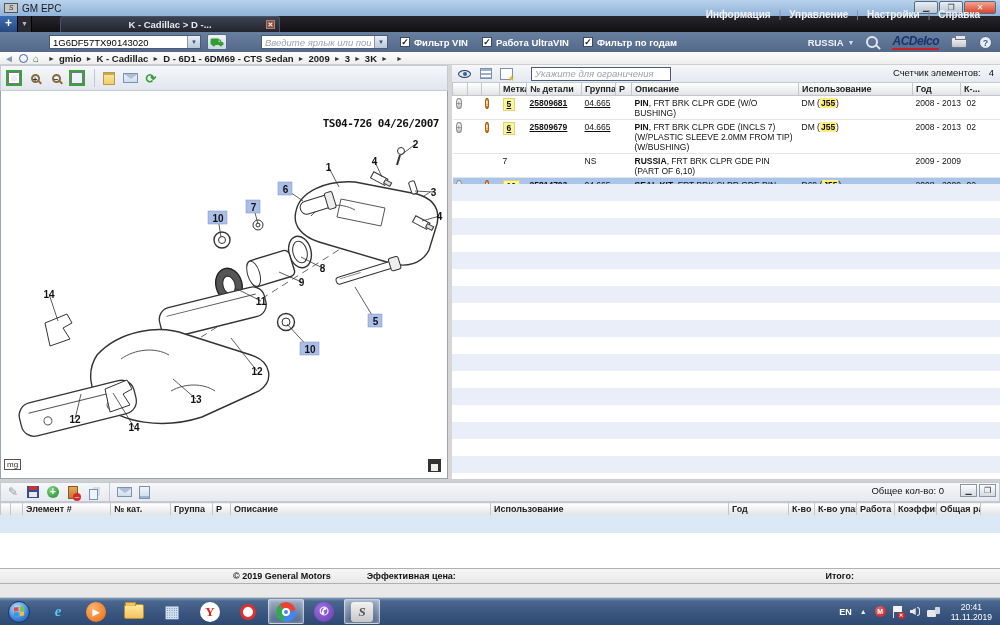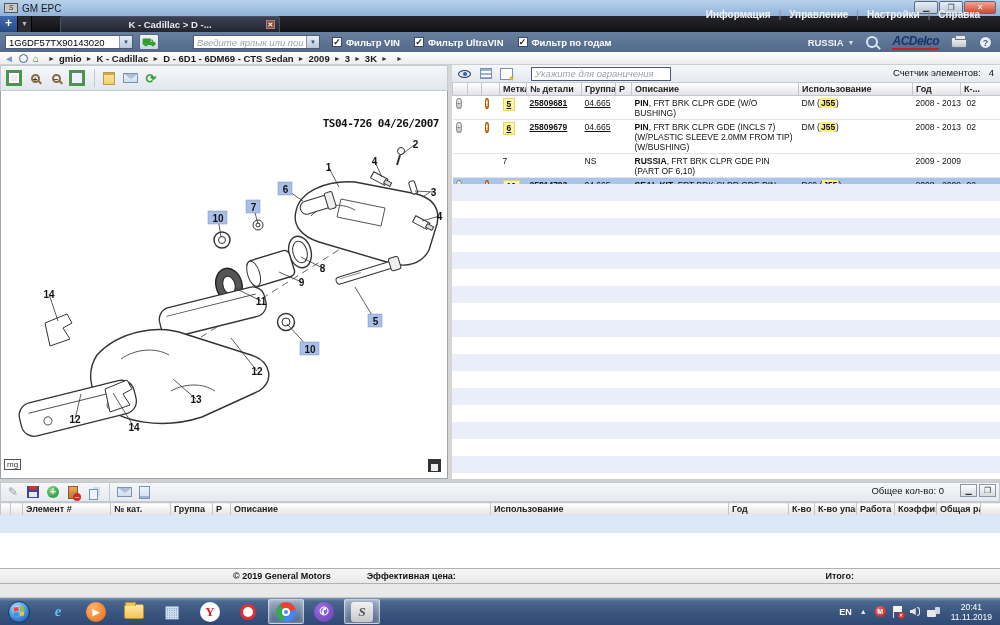--- a/index.html
+++ b/index.html
@@ -35,21 +35,21 @@
 
   
   .mtoolbar { left:0; top:32px; width:1000px; height:20px; background:linear-gradient(#68809f,#53688a);
     display:flex; align-items:center; padding-left:5px; }
   .combo { height:14px; background:#fff; border:1px solid #4a5a70; display:flex; align-items:center; }
   .combo input { border:none; outline:none; height:12px; font-size:9.5px; padding:0 3px; width:100%;
     font-family:"Liberation Sans",sans-serif; }
   .combo input::placeholder { color:#9aa2ae; font-style:italic; }
   .combo .dd { width:13px; height:12px; background:linear-gradient(#e8eef6,#bcc8d8); border-left:1px solid #8a96a8;
     color:#33507a; font-size:6px; line-height:12px; text-align:center; flex:0 0 13px; }
-  .vin { width:128px; }
+  .vin { width:152px;margin-left:44px; }
   .carbtn { width:20px; height:16px; margin:0 6px; background:linear-gradient(#f2f5f8,#ccd6e2);
     border:1px solid #5a6a82; border-radius:2px; text-align:center; line-height:14px; }
   .carbtn span { color:#2f9e2f; font-size:11px; font-weight:bold; }
   .srch { width:127px;margin-left:28px; }
   .filters { display:flex; margin-left:12px; }
   .filt { display:flex; align-items:center; margin-right:14px; }
   .cb { width:10px; height:10px; background:#fff; border:1px solid #3a4a60; margin-right:4px;
     color:#222; font-size:9px; line-height:9px; text-align:center; font-weight:bold; }
   .filt label { color:#fff; font-size:9.5px; font-weight:bold; }
   .mtb-right { position:absolute; right:8px; top:32px; height:20px; display:flex; align-items:center; }
@@ -265,21 +265,21 @@
     <input placeholder="Введите ярлык или поиск" style="">
     <span class="dd">▼</span>
   </span>
   <span class="filters">
       <span class="filt">
        <span class="cb">✓</span>
        <label>Фильтр VIN</label>
       </span>
       <span class="filt">
        <span class="cb">✓</span>
-       <label>Фильтр UltraVIN</label>
+       <label>Работа UltraVIN</label>
       </span>
       <span class="filt">
        <span class="cb">✓</span>
        <label>Фильтр по годам</label>
       </span>
     </span>
 </div>
 <div class="mtb-right">
   <span class="region">RUSSIA</span>
   <span class="regdd">▼</span>

